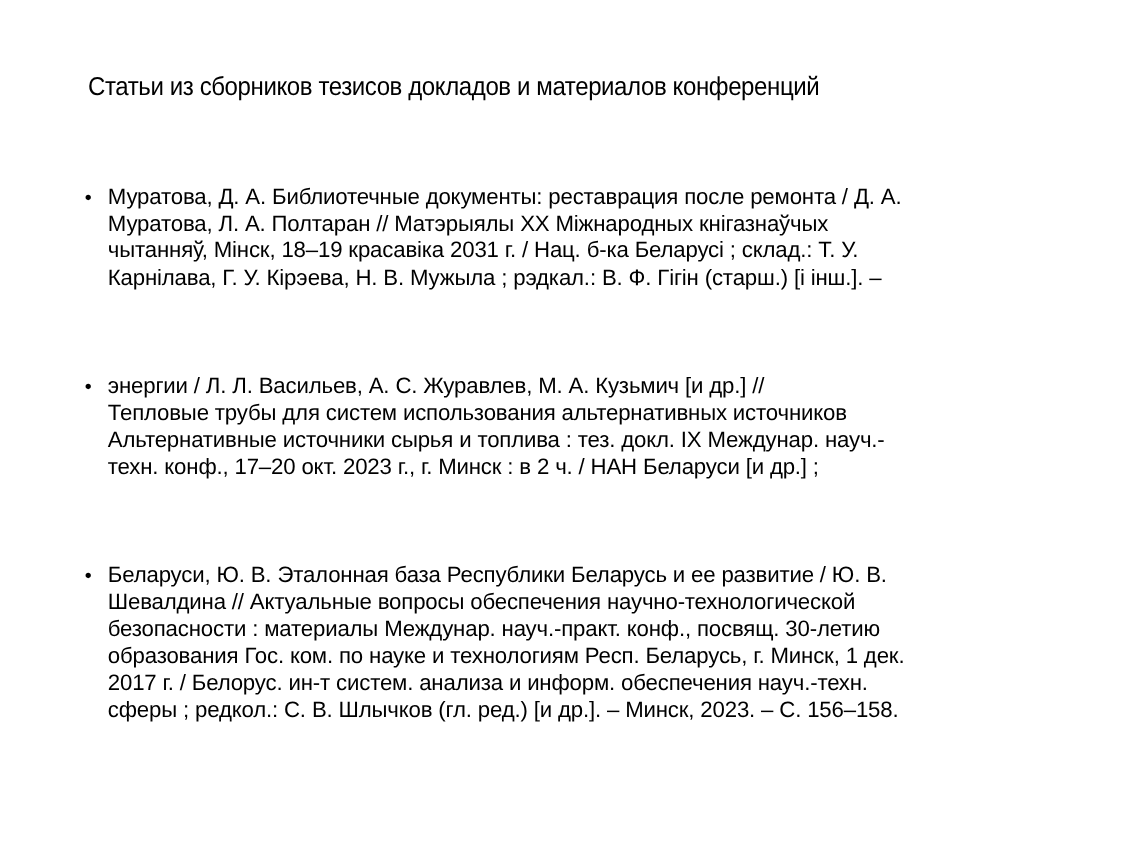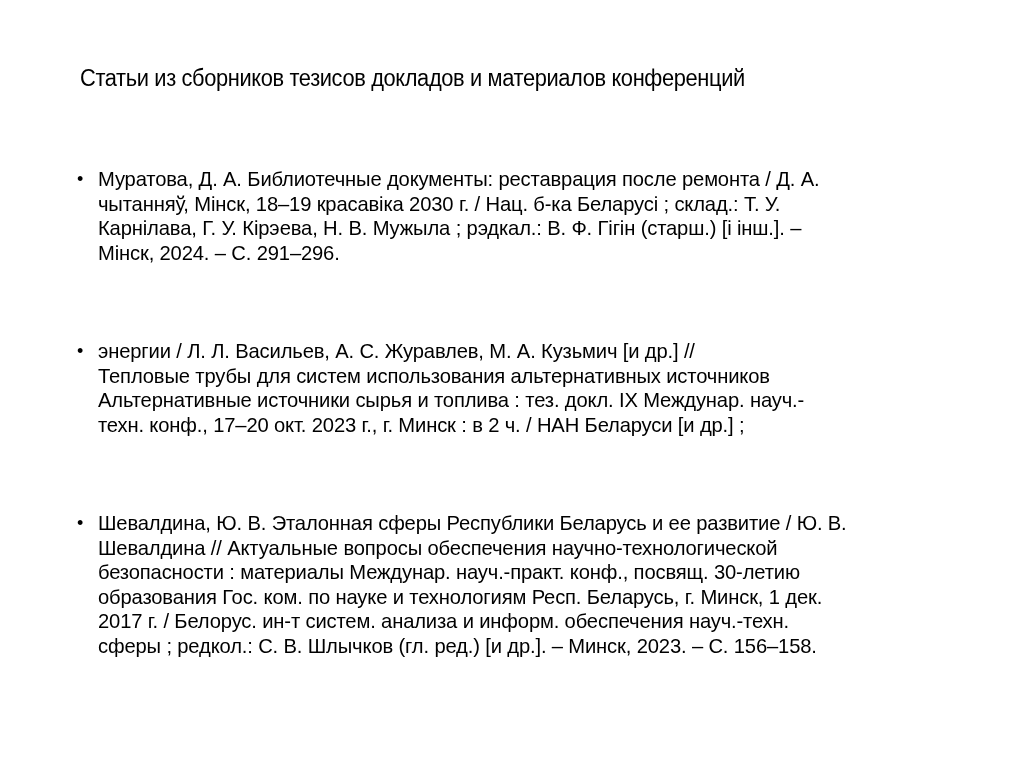--- a/index.html
+++ b/index.html
@@ -71,40 +71,40 @@
 <div class="slide">
 
   <div class="title">Статьи из сборников тезисов докладов и материалов конференций</div>
 
   <ul class="list" style="top:0;">
 
     <li class="item" style="top:167px;">
       <span class="bullet">•</span>
       <div class="item-text">
         <span class="line">Муратова, Д. А. Библиотечные документы: реставрация после ремонта / Д. А.</span>
-        <span class="line">чытанняў, Мінск, 18–19 красавіка 2030 г. / Нац. б-ка Беларусі ; склад.: Т. У.</span>
+        <span class="line">Муратова, Л. А. Полтаран // Матэрыялы XX Міжнародных кнігазнаўчых</span>
+        <span class="line">чытанняў, Мінск, 18–19 красавіка 2031 г. / Нац. б-ка Беларусі ; склад.: Т. У.</span>
         <span class="line">Карнілава, Г. У. Кірэева, Н. В. Мужыла ; рэдкал.: В. Ф. Гігін (старш.) [і інш.]. –</span>
-        <span class="line">Мінск, 2024. – С. 291–296.</span>
       </div>
     </li>
 
     <li class="item" style="top:339px;">
       <span class="bullet">•</span>
       <div class="item-text">
         <span class="line">энергии / Л. Л. Васильев, А. С. Журавлев, М. А. Кузьмич [и др.] //</span>
         <span class="line">Тепловые трубы для систем использования альтернативных источников</span>
         <span class="line">Альтернативные источники сырья и топлива : тез. докл. IX Междунар. науч.-</span>
         <span class="line">техн. конф., 17–20 окт. 2023 г., г. Минск : в 2 ч. / НАН Беларуси [и др.] ;</span>
       </div>
     </li>
 
     <li class="item" style="top:511px;">
       <span class="bullet">•</span>
       <div class="item-text">
-        <span class="line">Шевалдина, Ю. В. Эталонная сферы Республики Беларусь и ее развитие / Ю. В.</span>
+        <span class="line">Беларуси, Ю. В. Эталонная база Республики Беларусь и ее развитие / Ю. В.</span>
         <span class="line">Шевалдина // Актуальные вопросы обеспечения научно-технологической</span>
         <span class="line">безопасности : материалы Междунар. науч.-практ. конф., посвящ. 30-летию</span>
         <span class="line">образования Гос. ком. по науке и технологиям Респ. Беларусь, г. Минск, 1 дек.</span>
         <span class="line">2017 г. / Белорус. ин-т систем. анализа и информ. обеспечения науч.-техн.</span>
         <span class="line">сферы ; редкол.: С. В. Шлычков (гл. ред.) [и др.]. – Минск, 2023. – С. 156–158.</span>
       </div>
     </li>
 
   </ul>
 </div>

